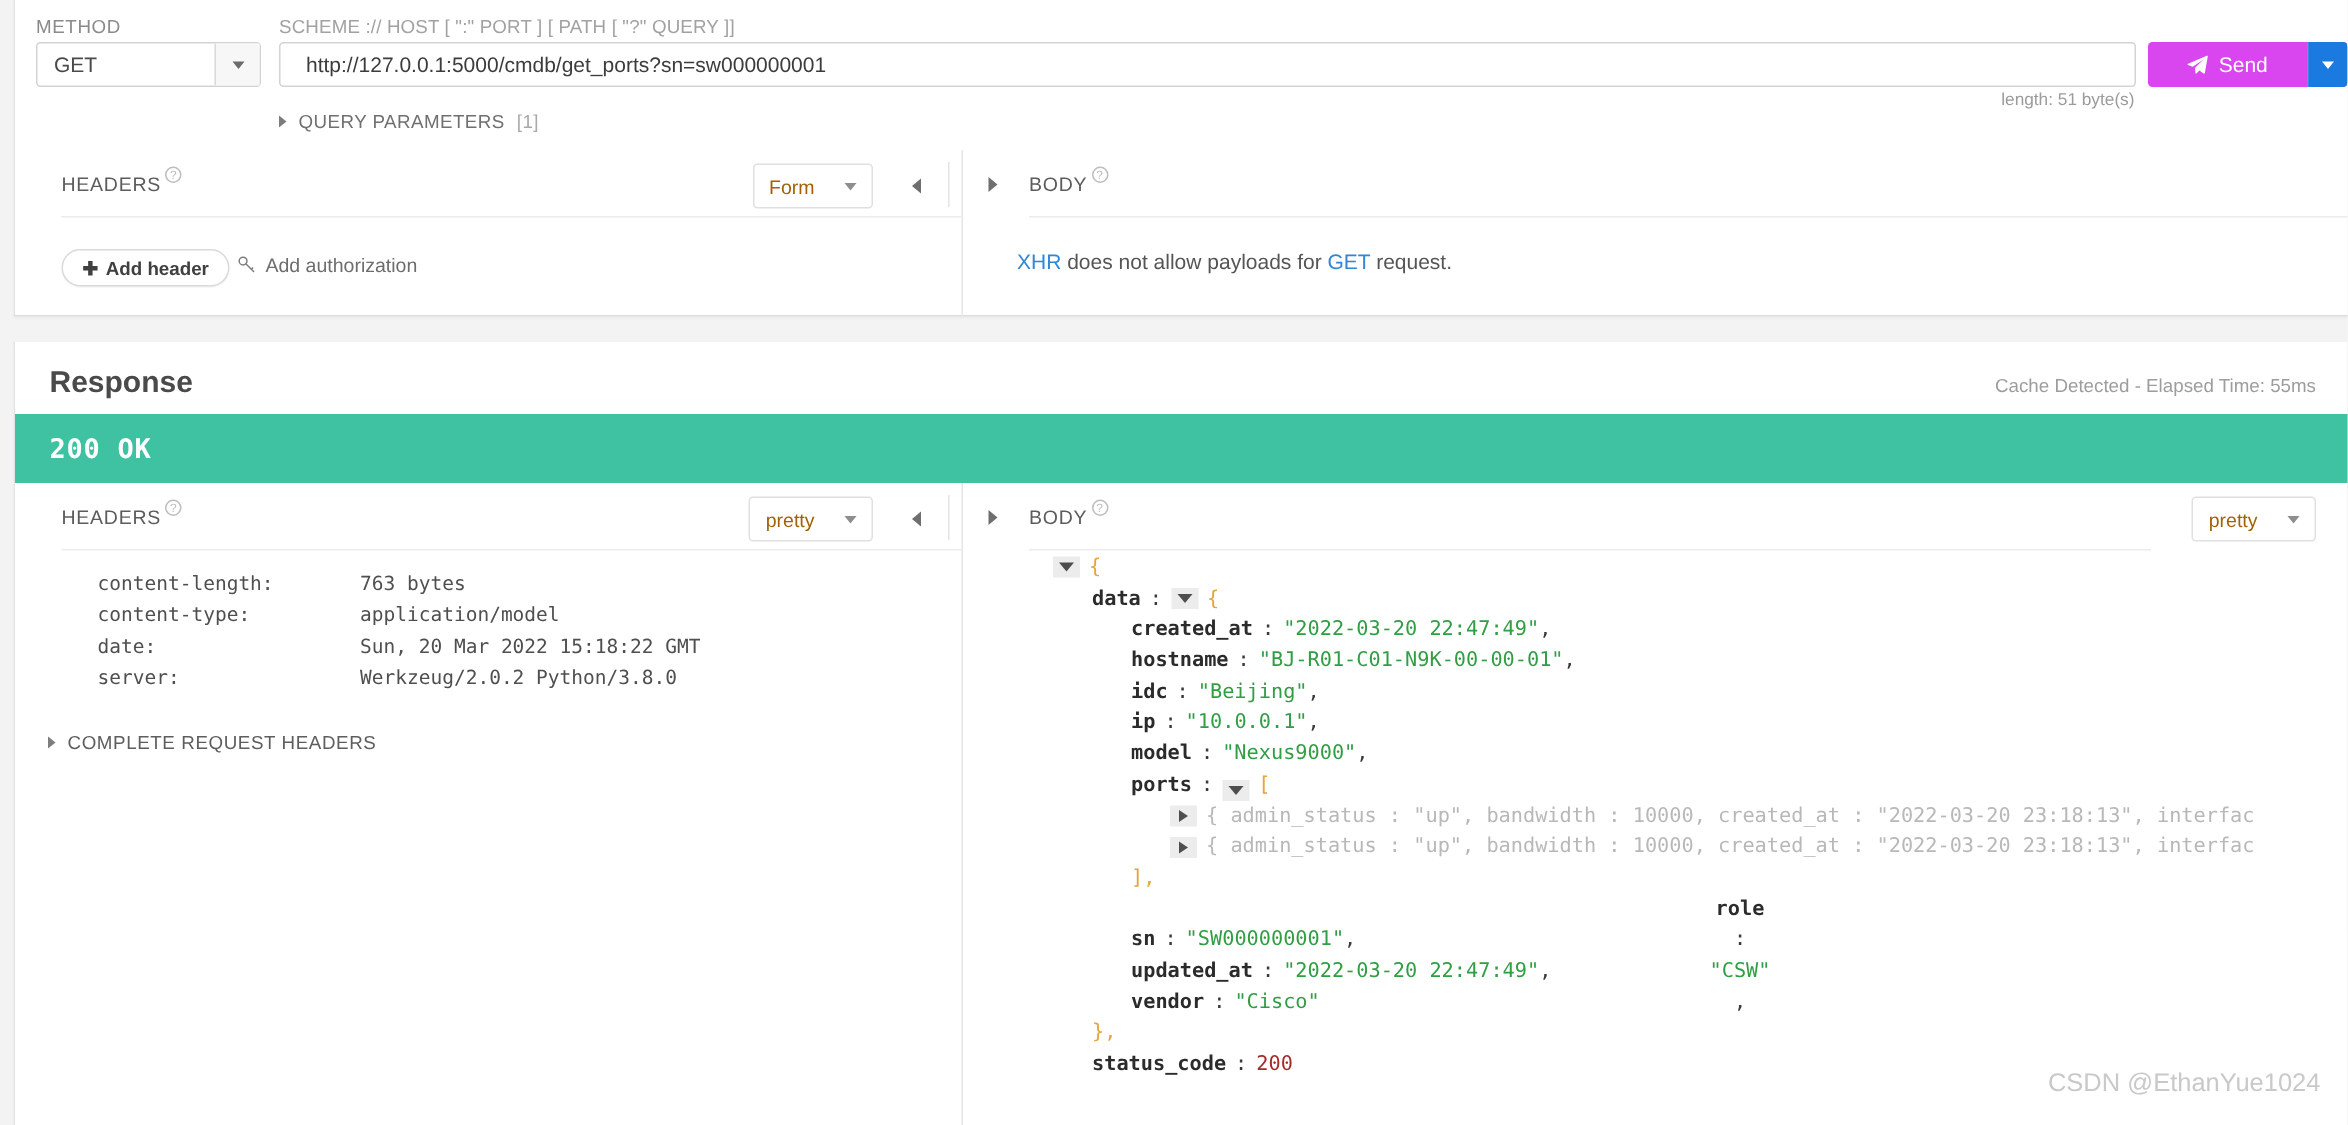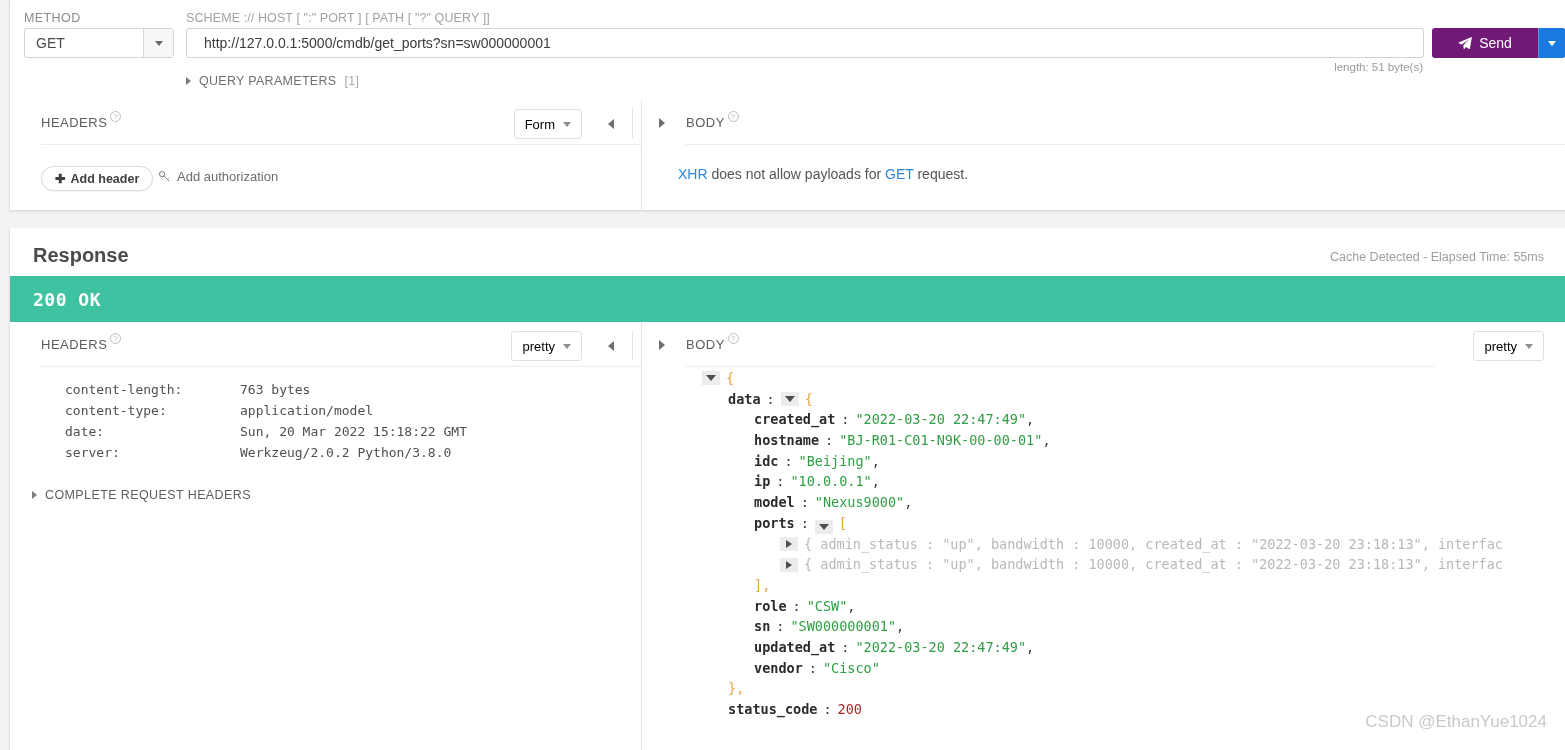--- a/index.html
+++ b/index.html
@@ -47,21 +47,21 @@
   .url-input {
     position:absolute; left:176px; top:28px; width:1238px; height:30px;
     border:1px solid #d3d3d3; border-radius:3px; background:#fff;
     display:flex; align-items:center; padding-left:17px;
     font-size:14px; color:#3c3c3c;
   }
 
   .send-btn {
     position:absolute; left:1422px; top:28px; width:133px; height:30px;
     border-radius:3px; overflow:hidden; display:flex;
-    background:#701a75; cursor:pointer;
+    background:#d946ef; cursor:pointer;
   }
   .send-main {
     flex:1; display:flex; align-items:center; justify-content:center; gap:7px;
     color:#fff; font-size:14px;
   }
   .send-drop {
     width:27px; background:#1a7ae0; display:flex; align-items:center; justify-content:center;
     border-left:1px solid rgba(255,255,255,.25);
   }
   .send-drop .caret { border-top-color:#fff; }
@@ -94,22 +94,22 @@
   }
   .qmark {
     display:inline-block; width:11px;height:11px;border-radius:50%;
     border:1px solid #bdbdbd; color:#bdbdbd; font-size:8px; line-height:9px;
     text-align:center; position:relative; top:-4px;
   }
   .hr-line { position:absolute; left:31px; right:0; bottom:0; height:1px; background:#ececec; }
 
   .pill-select {
     position:absolute; height:30px; min-width:63px; border:1px solid #e0e0e0; border-radius:3px;
-    background:#fff; display:flex; align-items:center; justify-content:center; gap:8px;
-    font-size:13px; color:#000000; padding:0 10px;
+    background:#fff; display:flex; align-items:center; justify-content:center; gap:20px;
+    font-size:13px; color:#a16207; padding:0 10px;
   }
   .pill-select .caret { border-top-color:#8e8e8e; }
 
   .arrow-btn {
     position:absolute; width:26px; height:28px; display:flex; align-items:center; justify-content:center;
   }
   .arr-l { width:0;height:0;border-top:5px solid transparent;border-bottom:5px solid transparent;border-right:6px solid #6e6e6e; }
   .arr-r { width:0;height:0;border-top:5px solid transparent;border-bottom:5px solid transparent;border-left:6px solid #6e6e6e; }
   .vdiv { position:absolute; width:1px; background:#e4e4e4; }
 
@@ -426,21 +426,21 @@
             </div>
             <div class="jline dim" style="padding-left: 138px;">
               <span class="toggle">
                 <span class="tg-r"></span>
               </span>
               <span>{ admin_status : "up",  bandwidth : 10000,  created_at : "2022-03-20 23:18:13",  interfac</span>
             </div>
             <div class="jline" style="padding-left: 112px;">
               <span class="jpunct">],</span>
             </div>
-            <div class="jline" style="padding-left: 112px;">
+            <div class="jline" style="padding-left: 112px; flex-direction: column;">
               <span class="jkey">role</span>
               <span class="jcolon">:</span>
               <span class="jstr">"CSW"</span>
               <span class="jcomma">,</span>
             </div>
             <div class="jline" style="padding-left: 112px;">
               <span class="jkey">sn</span>
               <span class="jcolon">:</span>
               <span class="jstr">"SW000000001"</span>
               <span class="jcomma">,</span>

